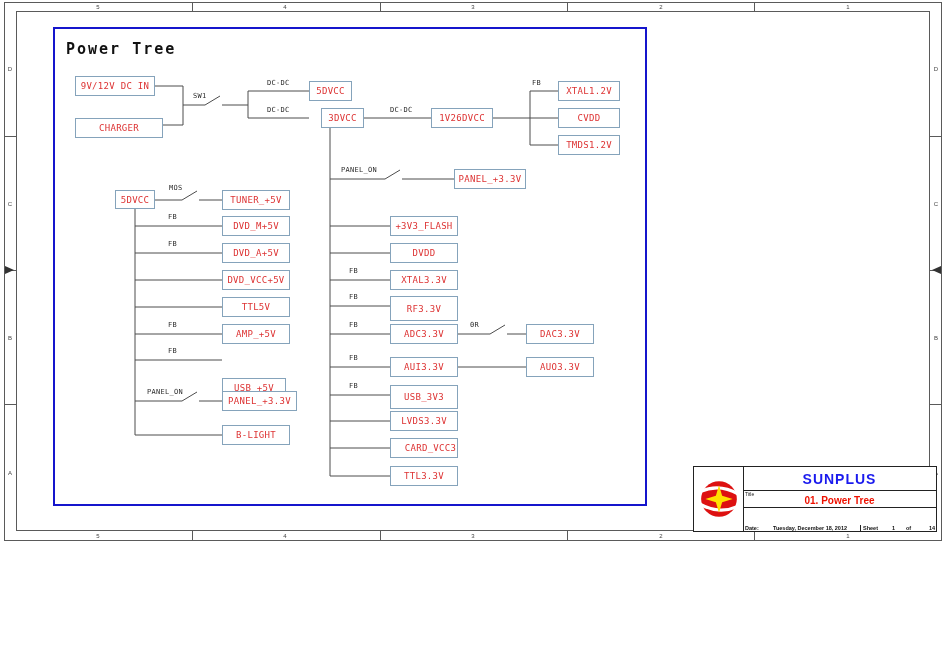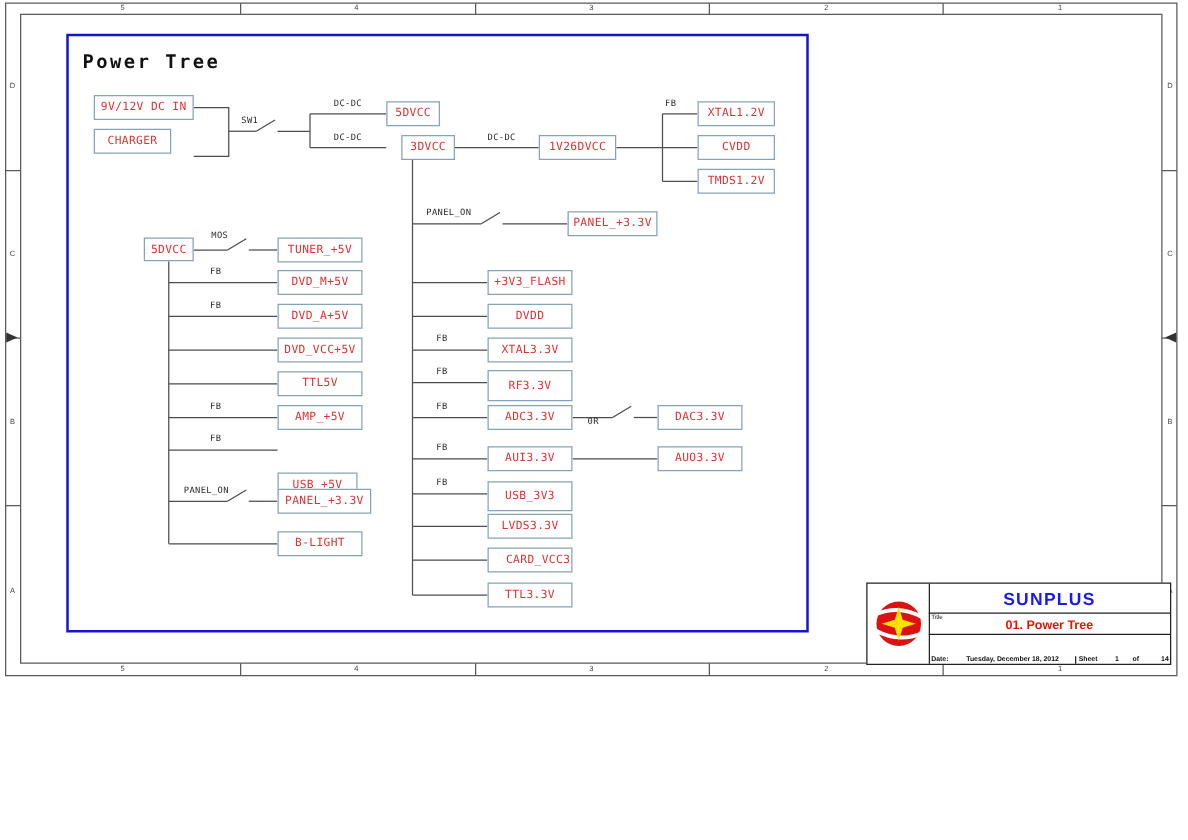--- a/index.html
+++ b/index.html
@@ -147,21 +147,21 @@
       <polyline points="135,435 222,435"></polyline>
       <line x1="205" y1="105" x2="220" y2="96"></line>
       <line x1="385" y1="179" x2="400" y2="170"></line>
       <line x1="490" y1="334" x2="505" y2="325"></line>
       <line x1="182" y1="200" x2="197" y2="191"></line>
       <line x1="182" y1="401" x2="197" y2="392"></line>
     </svg>
 
   <div id="nodes">
       <div class="node" style="left: 75px; top: 76px; width: 80px; height: 20px;">9V/12V DC IN</div>
-      <div class="node" style="left: 75px; top: 103px; width: 62px; height: 20px;">CHARGER</div>
+      <div class="node" style="left: 75px; top: 118px; width: 88px; height: 20px;">CHARGER</div>
       <div class="node" style="left: 309px; top: 81px; width: 43px; height: 20px;">5DVCC</div>
       <div class="node" style="left: 309px; top: 108px; width: 43px; height: 20px; margin-left: 12px;">3DVCC</div>
       <div class="node" style="left: 431px; top: 108px; width: 62px; height: 20px;">1V26DVCC</div>
       <div class="node" style="left: 558px; top: 81px; width: 62px; height: 20px;">XTAL1.2V</div>
       <div class="node" style="left: 558px; top: 108px; width: 62px; height: 20px;">CVDD</div>
       <div class="node" style="left: 558px; top: 135px; width: 62px; height: 20px;">TMDS1.2V</div>
       <div class="node" style="left: 454px; top: 169px; width: 72px; height: 20px;">PANEL_+3.3V</div>
       <div class="node" style="left: 115px; top: 190px; width: 40px; height: 19px;">5DVCC</div>
       <div class="node" style="left: 222px; top: 190px; width: 68px; height: 20px;">TUNER_+5V</div>
       <div class="node" style="left: 222px; top: 216px; width: 68px; height: 20px;">DVD_M+5V</div>
@@ -195,21 +195,21 @@
       <div class="wire-label" style="left: 341px; top: 167px;">PANEL_ON</div>
       <div class="wire-label" style="left: 169px; top: 185px;">MOS</div>
       <div class="wire-label" style="left: 168px; top: 214px;">FB</div>
       <div class="wire-label" style="left: 168px; top: 241px;">FB</div>
       <div class="wire-label" style="left: 168px; top: 322px;">FB</div>
       <div class="wire-label" style="left: 168px; top: 348px;">FB</div>
       <div class="wire-label" style="left: 147px; top: 389px;">PANEL_ON</div>
       <div class="wire-label" style="left: 349px; top: 268px;">FB</div>
       <div class="wire-label" style="left: 349px; top: 294px;">FB</div>
       <div class="wire-label" style="left: 349px; top: 322px;">FB</div>
-      <div class="wire-label" style="left: 470px; top: 334px;">0R</div>
+      <div class="wire-label" style="left: 470px; top: 322px;">0R</div>
       <div class="wire-label" style="left: 349px; top: 355px;">FB</div>
       <div class="wire-label" style="left: 349px; top: 383px;">FB</div>
     </div>
 
   <div id="titleblock">
     <div class="tb-logo">
       <svg width="42" height="42" viewBox="0 0 40 40">
         <circle cx="20" cy="20" r="17" fill="#dd1111"></circle>
         <path d="M2 13 Q20 5 38 15" stroke="#ffffff" stroke-width="3" fill="none"></path>
         <path d="M38 27 Q20 35 2 25" stroke="#ffffff" stroke-width="3" fill="none"></path>

